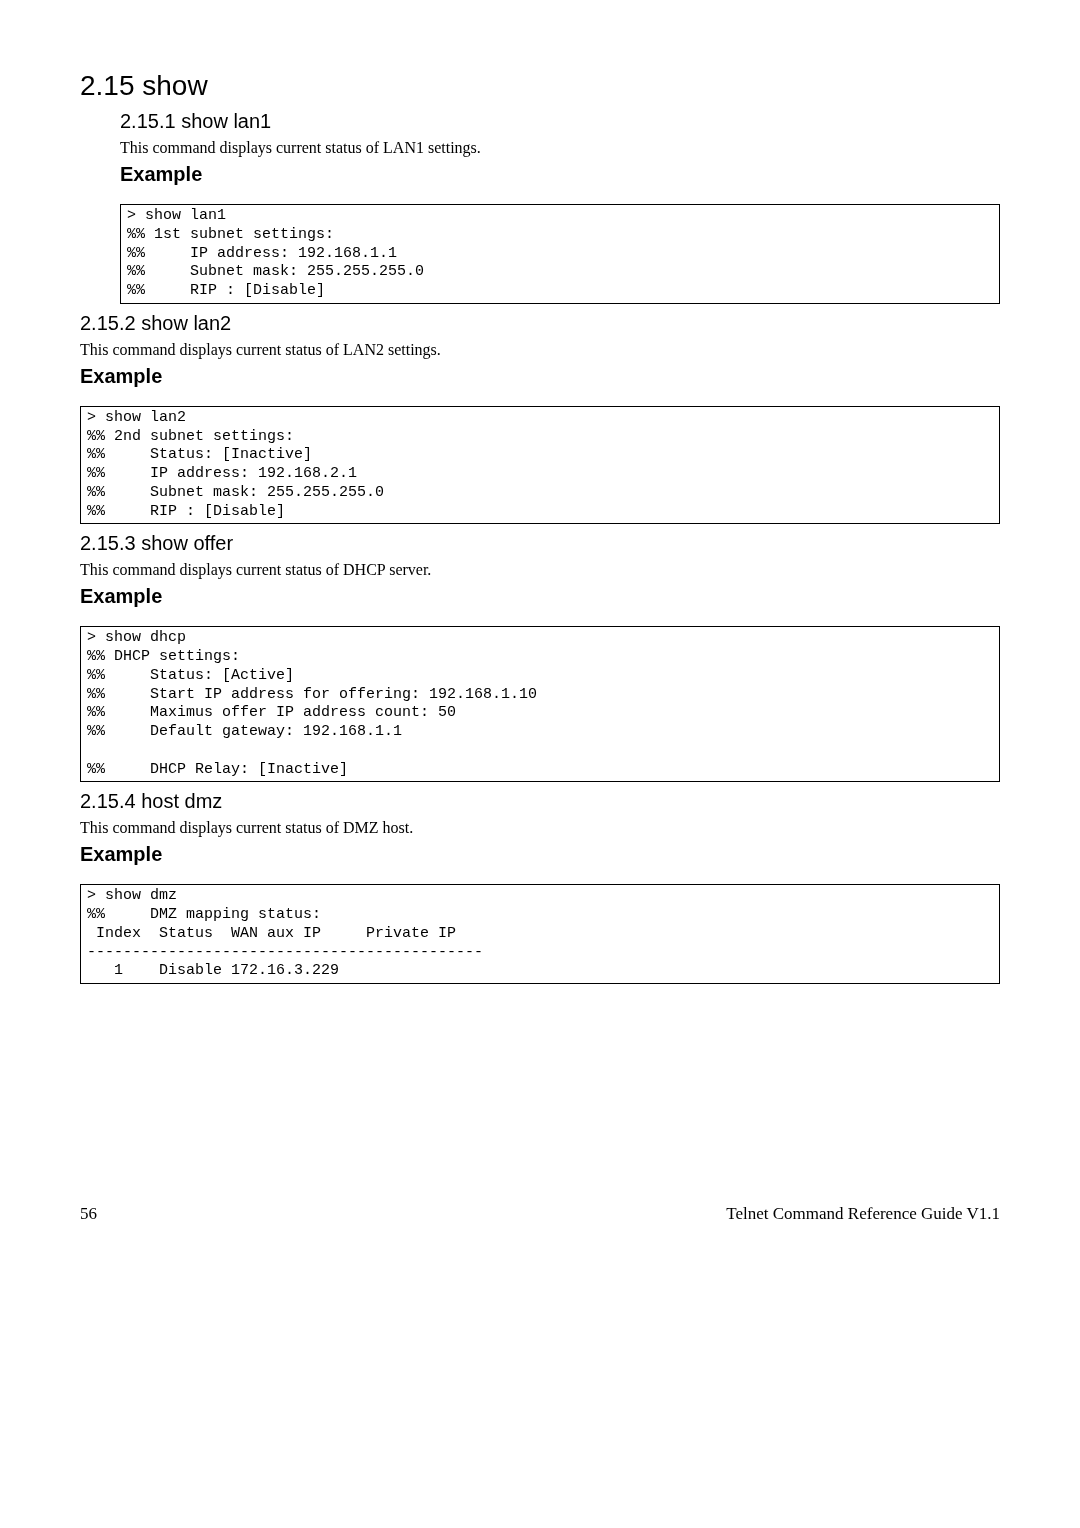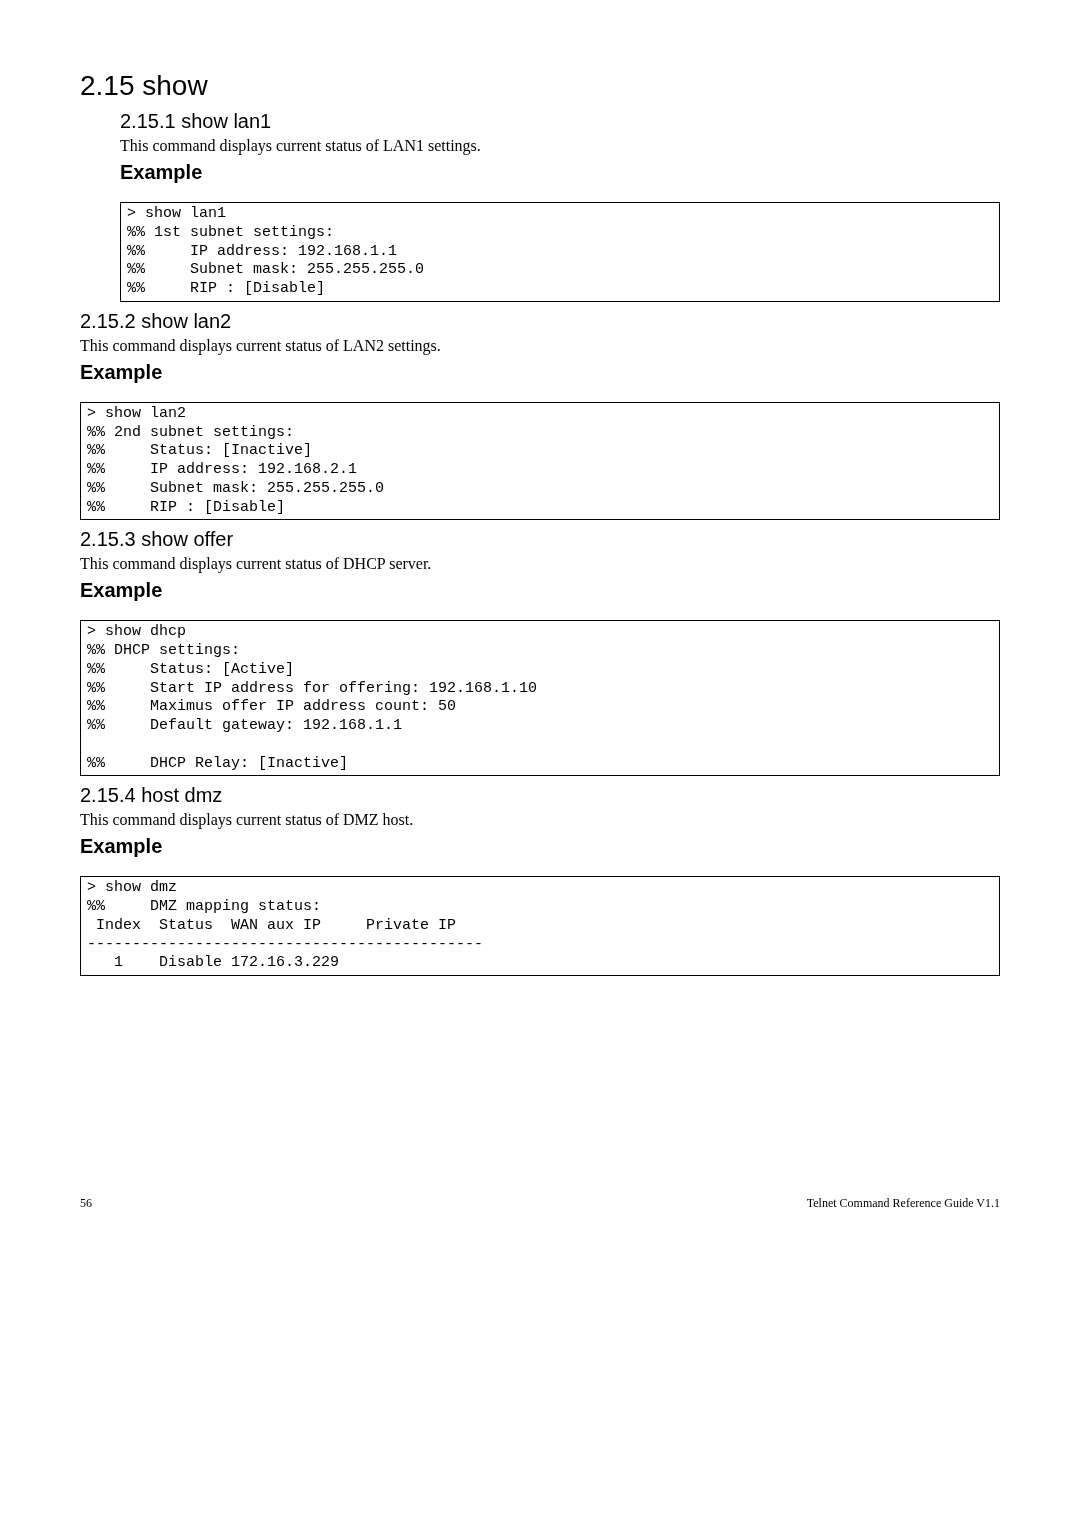--- a/index.html
+++ b/index.html
@@ -21,21 +21,21 @@
     font-weight: normal;
     font-size: 20px;
     margin: 8px 0 4px 40px;
   }
   h2.flush {
     margin-left: 0;
   }
   p.desc {
     font-family: Georgia, 'Times New Roman', serif;
     font-size: 16px;
-    margin: 0 0 4px 40px;
+    margin: 6px 0 4px 40px;
   }
   p.desc.flush {
     margin-left: 0;
   }
   p.example-hdr {
     font-family: Arial, Helvetica, sans-serif;
     font-weight: bold;
     font-size: 20px;
     margin: 6px 0 4px 40px;
   }
@@ -51,21 +51,21 @@
     white-space: pre;
     line-height: 1.25;
   }
   pre.flush {
     margin-left: 0;
   }
   .footer {
     display: flex;
     justify-content: space-between;
     font-family: Georgia, 'Times New Roman', serif;
-    font-size: 12px;
+    font-size: 17px;
     margin-top: 220px;
   }
 </style>
 </head>
 <body>
 
 <h1>2.15 show</h1>
 
 <h2>2.15.1 show lan1</h2>
 <p class="desc">This command displays current status of LAN1 settings.</p>

